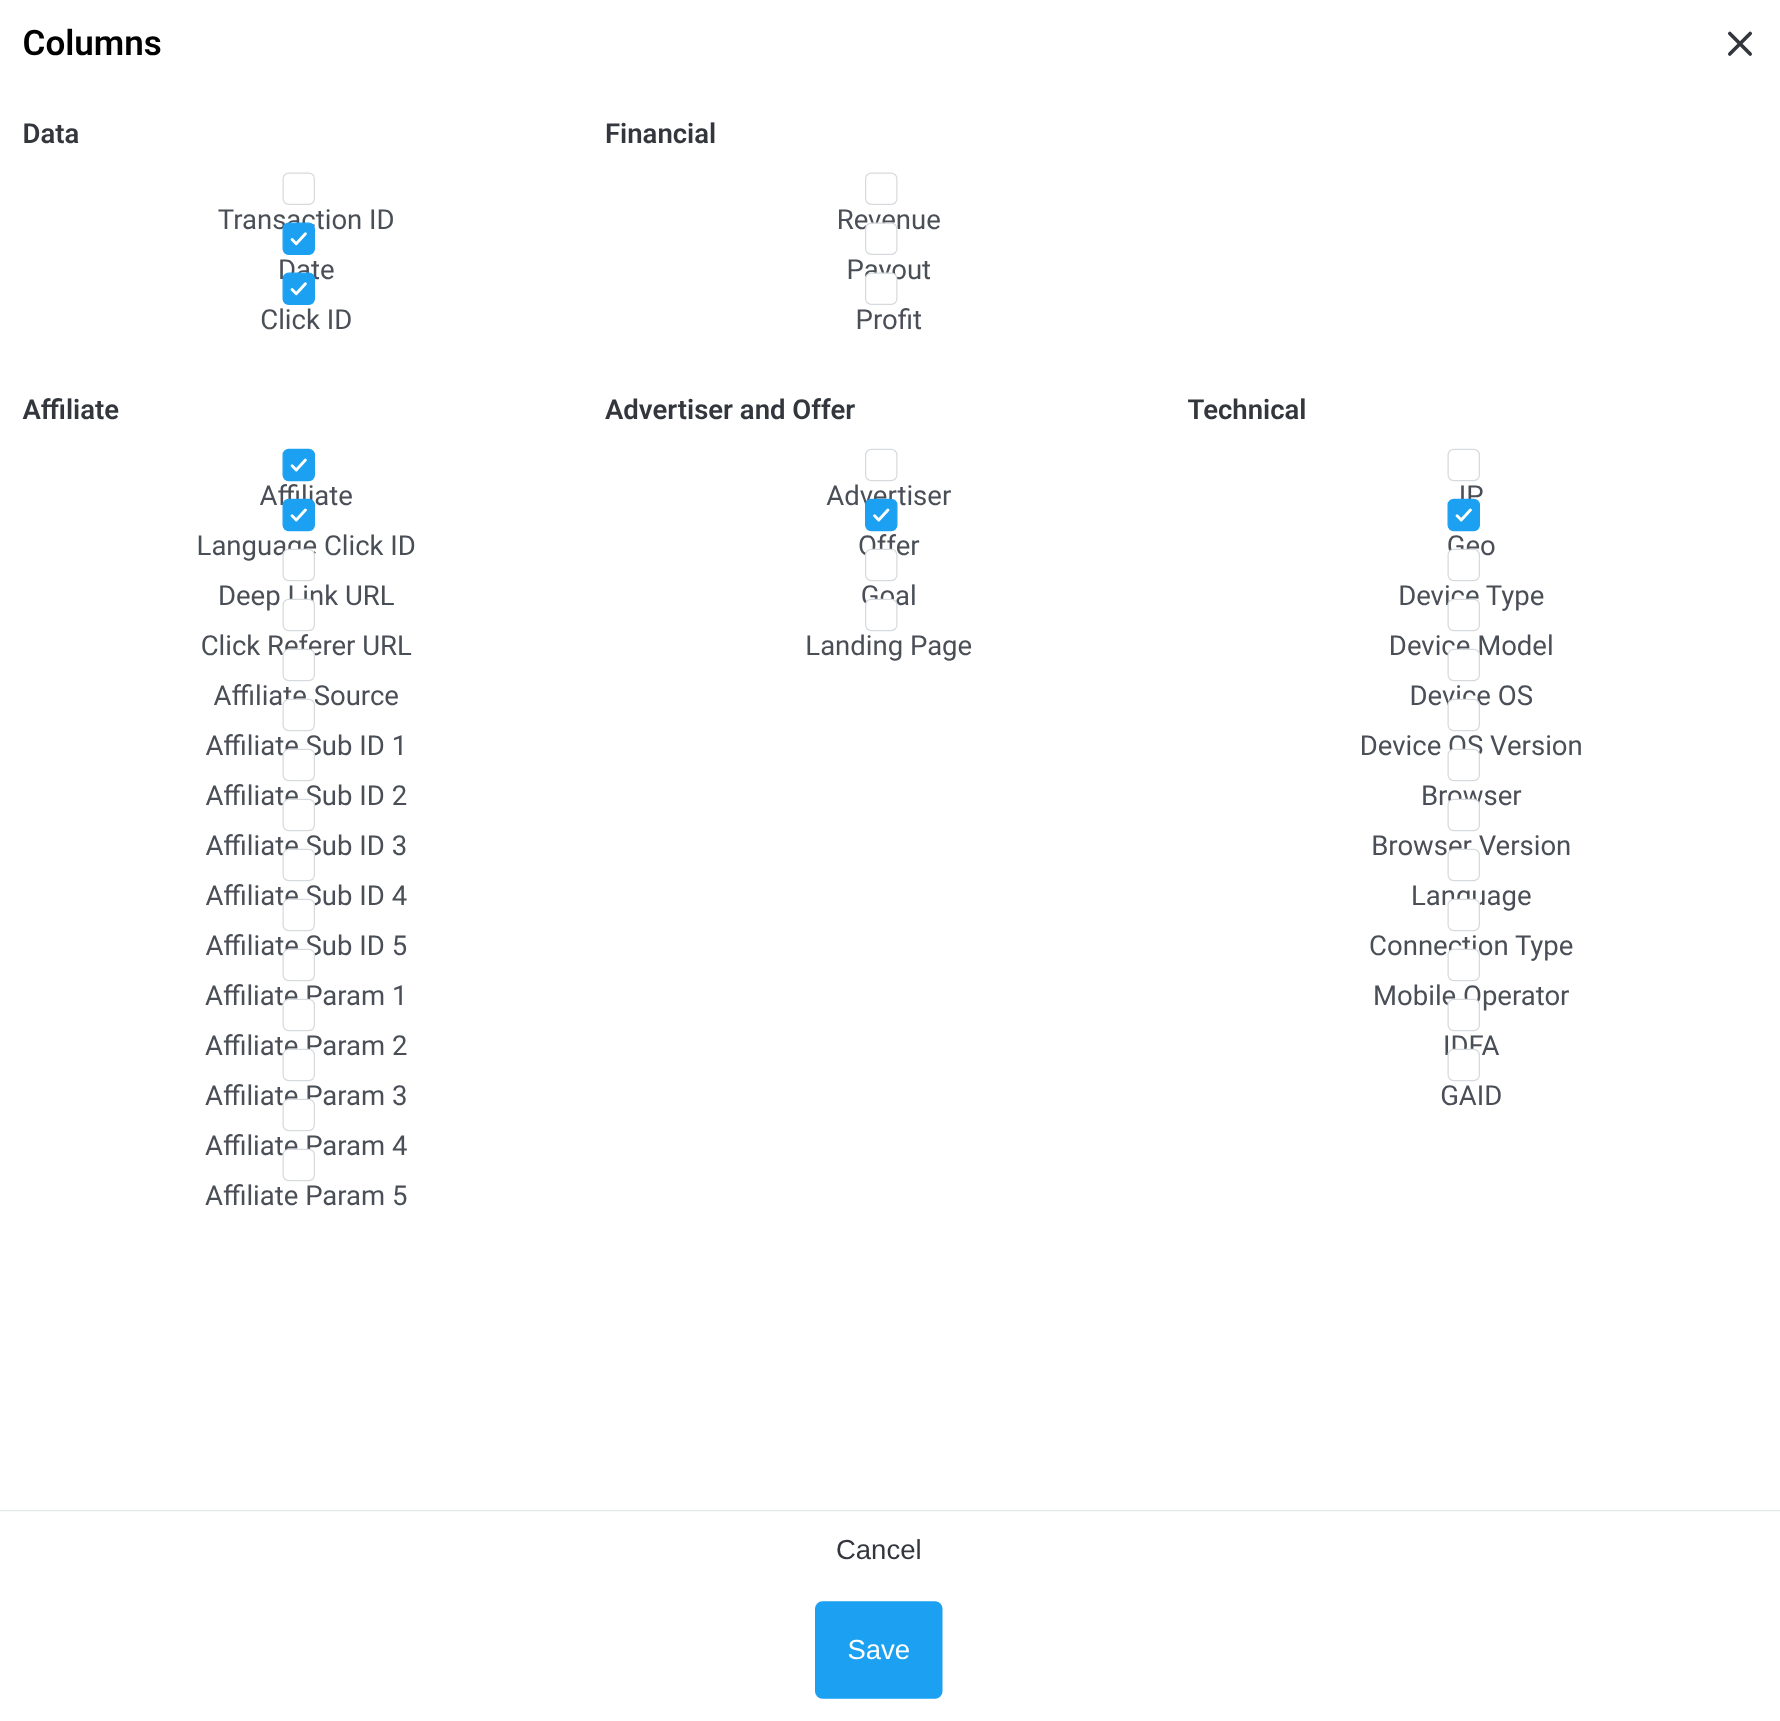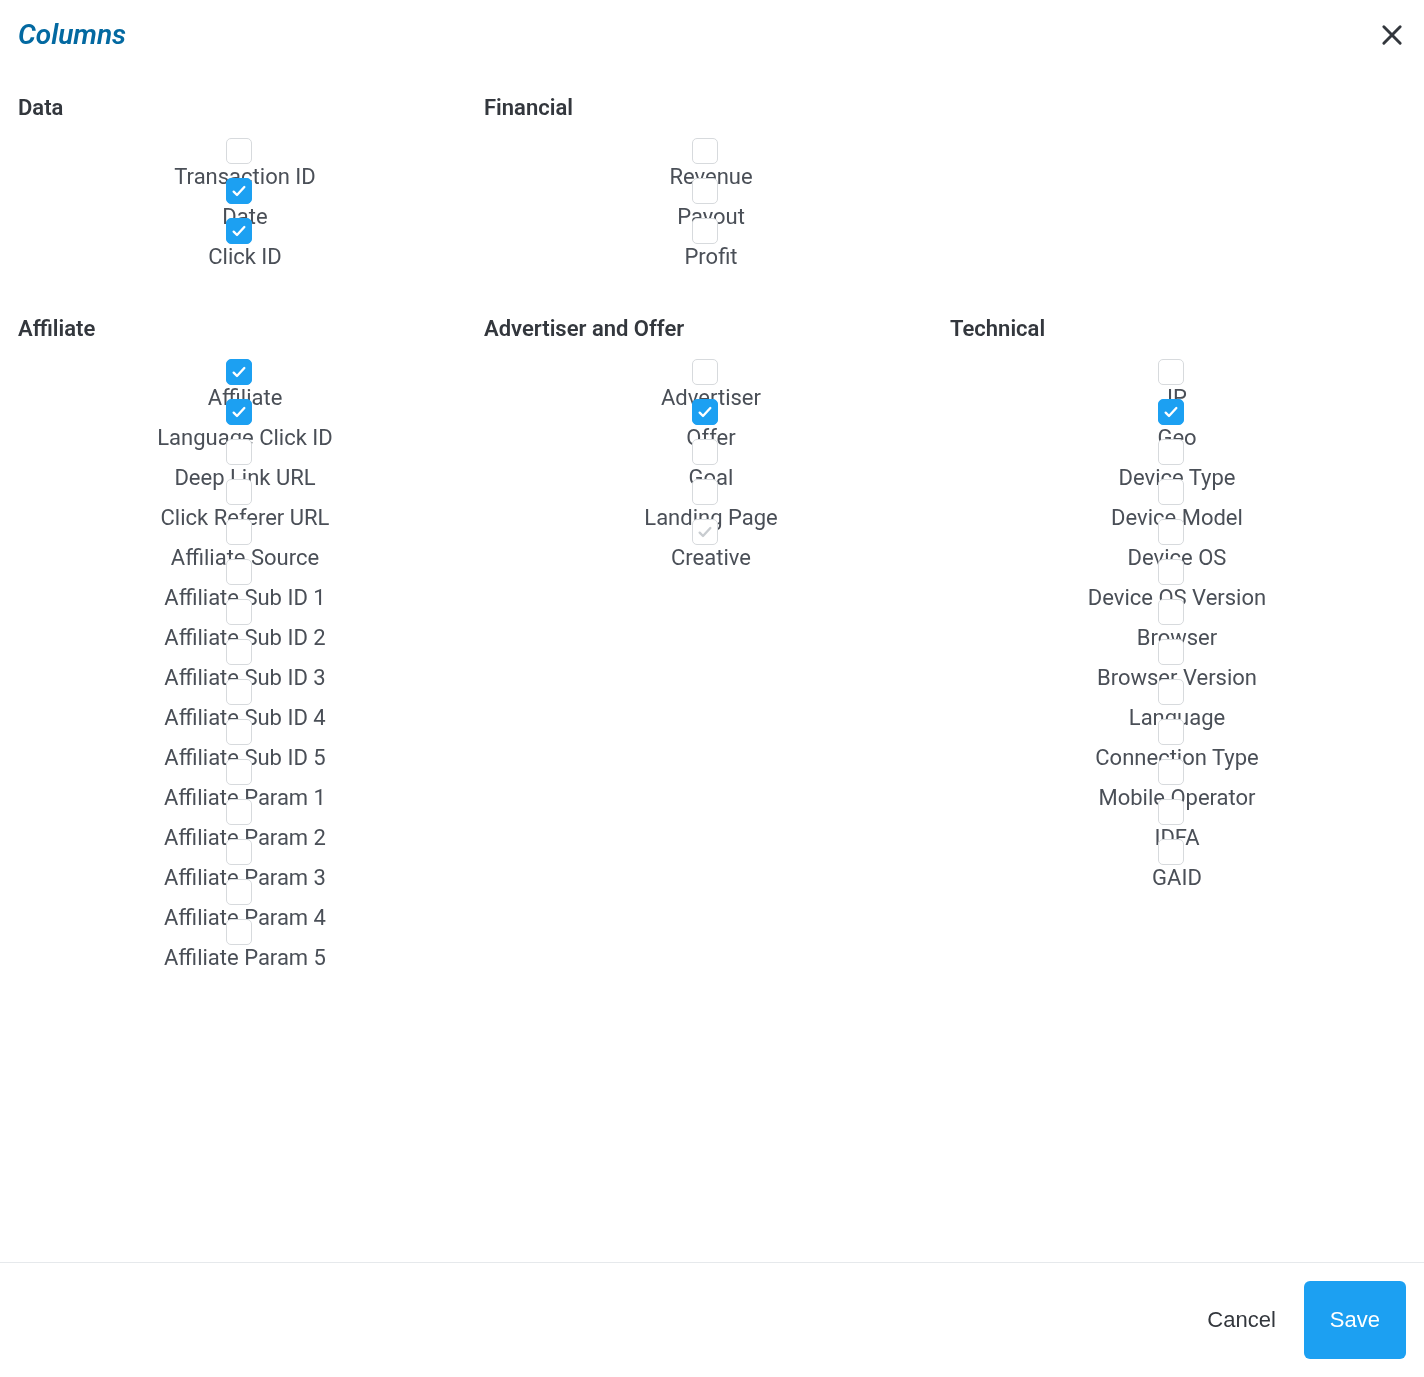--- a/index.html
+++ b/index.html
@@ -13,22 +13,21 @@
   }
   .header {
     display: flex;
     justify-content: space-between;
     align-items: center;
     margin-bottom: 44px;
   }
   .title {
     font-size: 28px;
     font-weight: 600;
-    color: #0369a1;
-    font-style: italic;
+    color: #000000;
   }
   .close {
     cursor: pointer;
     width: 28px;
     height: 28px;
     color: #33373d;
   }
   .close svg { width: 100%; height: 100%; }
   .content {
     display: flex;
@@ -90,20 +89,21 @@
     left: 0;
     right: 0;
     width: 1424px;
     border-top: 1px solid #e6e9ec;
     background: #fff;
     display: flex;
     justify-content: flex-end;
     align-items: center;
     padding: 18px 18px 18px 0;
     gap: 28px;
+    flex-direction: column;
   }
   .btn-cancel {
     font-size: 22px;
     color: #33373d;
     background: none;
     border: none;
     cursor: pointer;
     font-weight: 400;
   }
   .btn-save {
@@ -257,28 +257,20 @@
         <span class="item-label">Offer</span>
       </div>
       <div class="item">
         <div class="cb"></div>
         <span class="item-label">Goal</span>
       </div>
       <div class="item">
         <div class="cb"></div>
         <span class="item-label">Landing Page</span>
       </div>
-      <div class="item">
-        <div class="cb disabled-checked">
-          <svg width="16" height="16" viewBox="0 0 24 24" fill="none" stroke-width="3.5" stroke-linecap="round" stroke-linejoin="round">
-            <polyline points="4 13 9 18 20 6"></polyline>
-          </svg>
-        </div>
-        <span class="item-label">Creative</span>
-      </div>
     </div>
     <div class="group">
       <div class="group-heading">Technical</div>
       <div class="item">
         <div class="cb"></div>
         <span class="item-label">IP</span>
       </div>
       <div class="item">
         <div class="cb checked">
           <svg width="16" height="16" viewBox="0 0 24 24" fill="none" stroke-width="3.5" stroke-linecap="round" stroke-linejoin="round">

